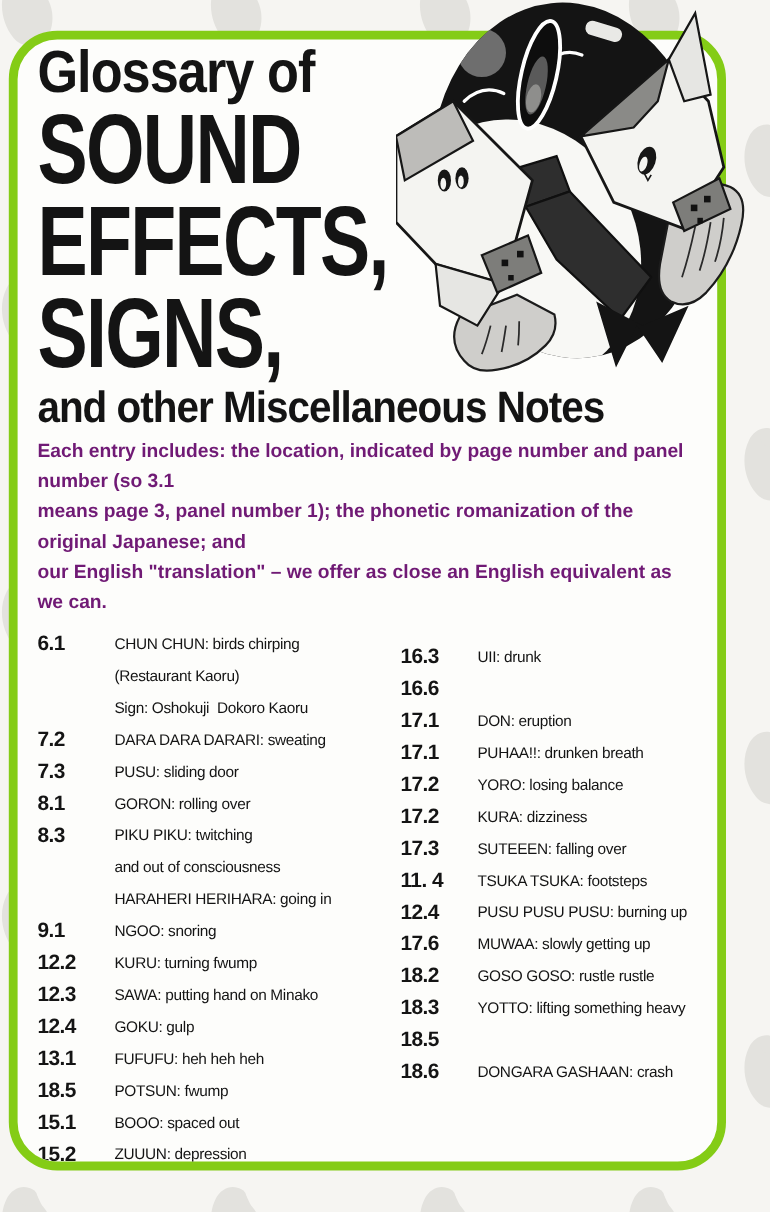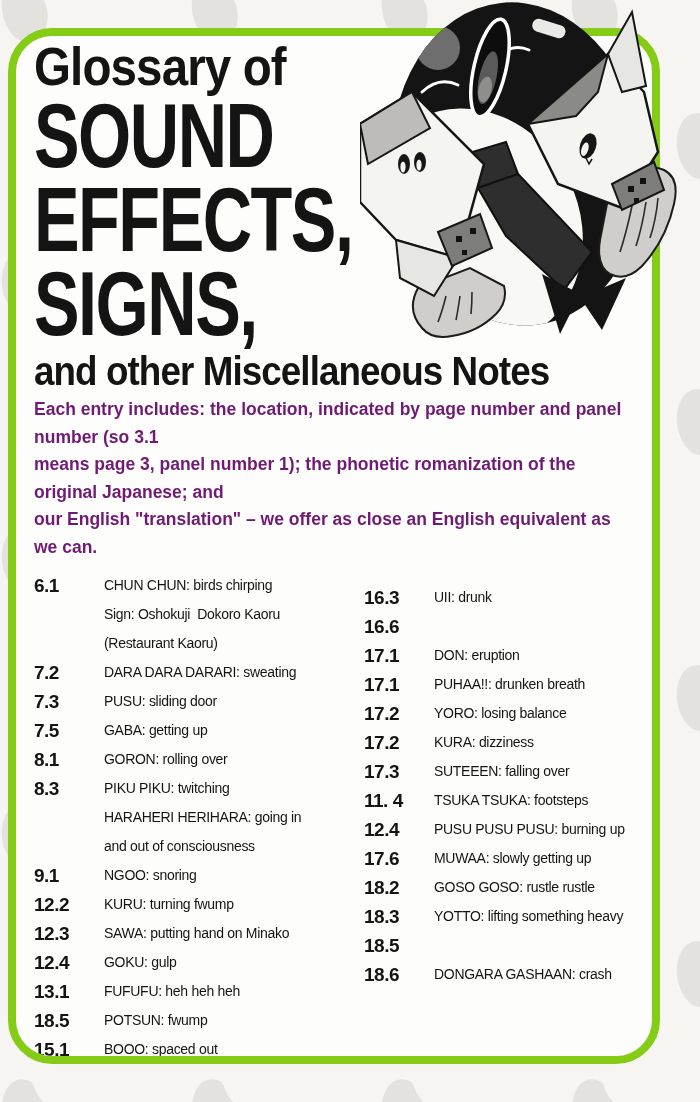--- a/index.html
+++ b/index.html
@@ -154,54 +154,48 @@
     <div class="line">means page 3, panel number 1); the phonetic romanization of the original Japanese; and</div>
     <div class="line">our English "translation" – we offer as close an English equivalent as we can.</div>
   </div>
 
   <div class="cols">
     <div class="col left">
         <div class="entry">
           <div class="loc">6.1</div>
           <div class="desc">
             <div class="line">CHUN CHUN: birds chirping</div>
+            <div class="line">(Restaurant Kaoru)</div>
             <div class="line">Sign: Oshokuji  Dokoro Kaoru</div>
-            <div class="line">(Restaurant Kaoru)</div>
           </div>
         </div>
         <div class="entry">
           <div class="loc">7.2</div>
           <div class="desc">
             <div class="line">DARA DARA DARARI: sweating</div>
           </div>
         </div>
         <div class="entry">
           <div class="loc">7.3</div>
           <div class="desc">
             <div class="line">PUSU: sliding door</div>
           </div>
         </div>
         <div class="entry">
-          <div class="loc">7.5</div>
-          <div class="desc">
-            <div class="line">GABA: getting up</div>
-          </div>
-        </div>
-        <div class="entry">
           <div class="loc">8.1</div>
           <div class="desc">
             <div class="line">GORON: rolling over</div>
           </div>
         </div>
         <div class="entry">
           <div class="loc">8.3</div>
           <div class="desc">
             <div class="line">PIKU PIKU: twitching</div>
+            <div class="line">and out of consciousness</div>
             <div class="line">HARAHERI HERIHARA: going in</div>
-            <div class="line">and out of consciousness</div>
           </div>
         </div>
         <div class="entry">
           <div class="loc">9.1</div>
           <div class="desc">
             <div class="line">NGOO: snoring</div>
           </div>
         </div>
         <div class="entry">
           <div class="loc">12.2</div>

